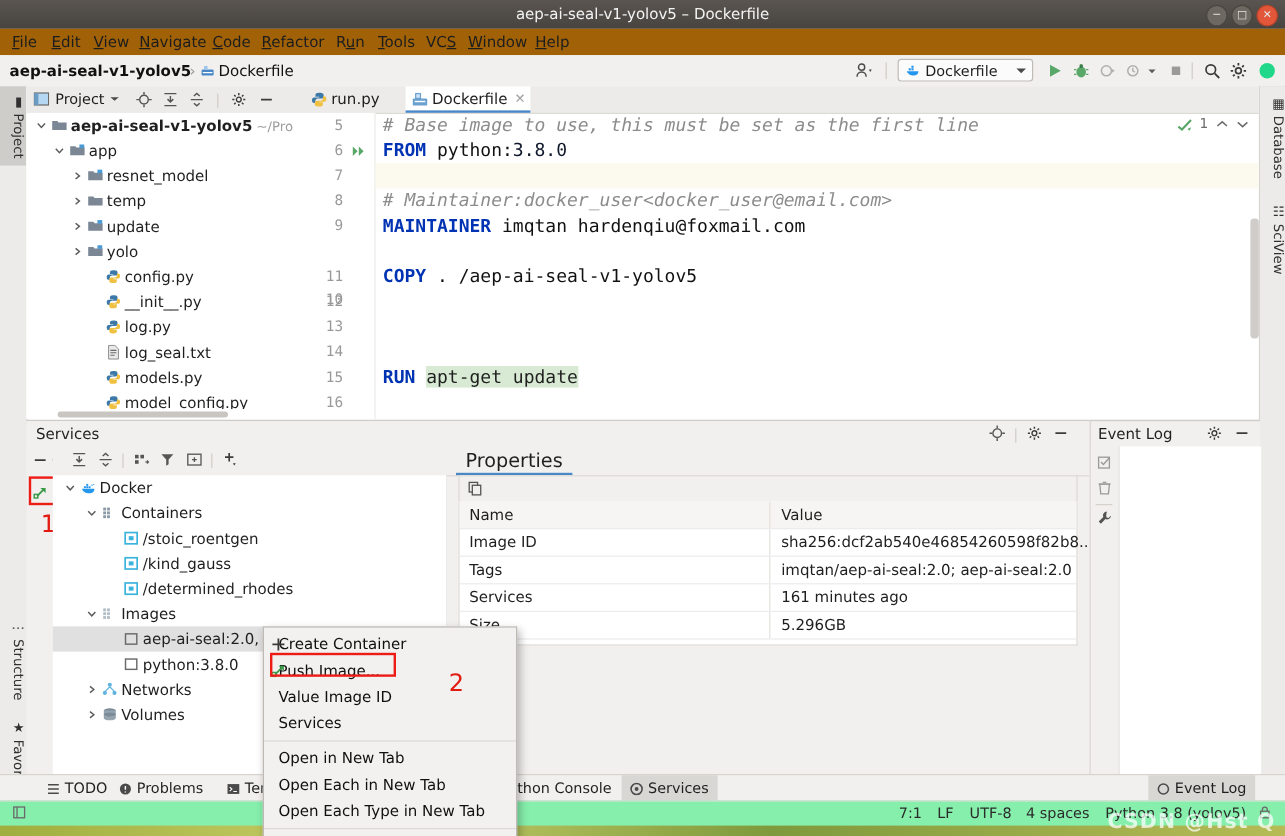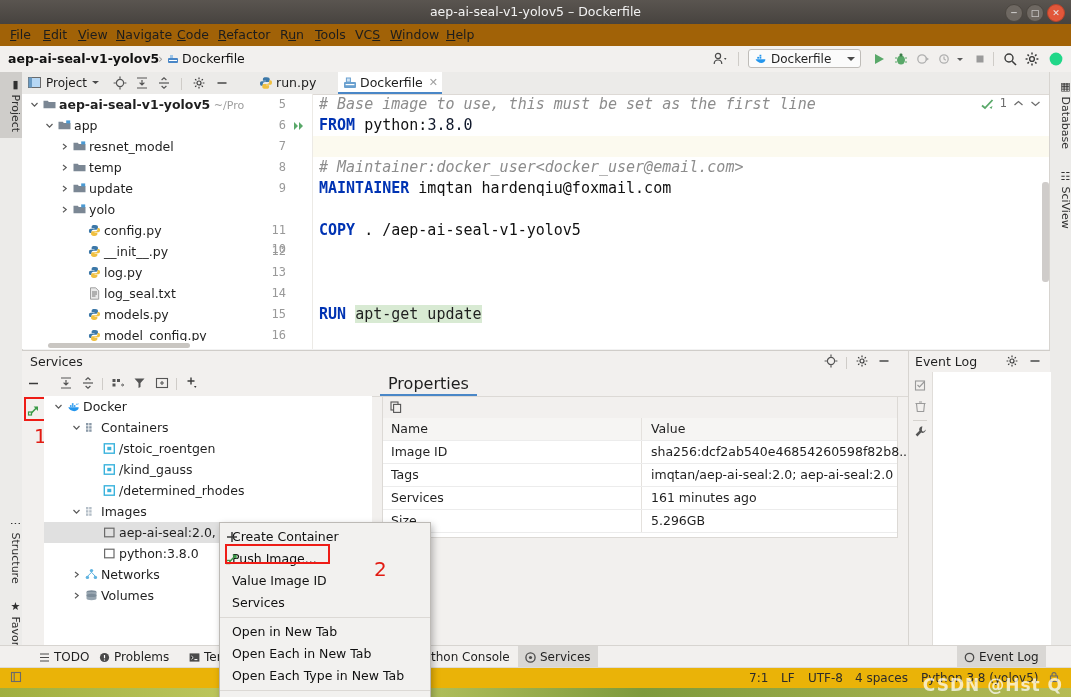--- a/index.html
+++ b/index.html
@@ -121,21 +121,21 @@
   .evhdr{position:absolute;left:0;top:0;width:141px;height:21px;}
   .evhdr .lbl{position:absolute;left:6px;top:3px;font-size:12.5px;}
   .evtool{position:absolute;left:0;top:21px;width:23px;height:274px;background:#f2f0ee;}
   .evbody{position:absolute;left:23px;top:21px;width:118px;height:274px;background:#fff;border-left:1px solid #e0ddd9;}
 
   
   .btabs{position:absolute;left:0;top:645px;width:1071px;height:22px;background:#f2f0ee;border-top:1px solid #d7d4d0;}
   .btab{position:absolute;top:0;height:22px;line-height:22px;font-size:12px;padding:0 7px;display:flex;align-items:center;gap:4px;}
   .btab.sel{background:#d9d7d4;}
   
-  .statusbar{position:absolute;left:0;top:667px;width:1071px;height:21px;background:#eab308;border-top:1px solid #dedbd7;}
+  .statusbar{position:absolute;left:0;top:667px;width:1071px;height:21px;background:#86efac;border-top:1px solid #dedbd7;}
   .sb{position:absolute;top:3px;font-size:12px;color:#2b2b2b;}
 
   
   .ctxmenu{
     position:absolute;left:219px;top:522px;width:212px;
     background:#f2f1ef;border:1px solid #bdbab6;box-shadow:2px 3px 7px rgba(0,0,0,.28);
     z-index:60;padding:3px 0 0 0;box-sizing:border-box;
   }
   .ctxi{position:relative;height:22px;line-height:22px;font-size:12.5px;padding-left:12px;color:#101010;}
   .ctxi .ci{position:absolute;left:5px;top:4px;width:14px;height:14px;}

